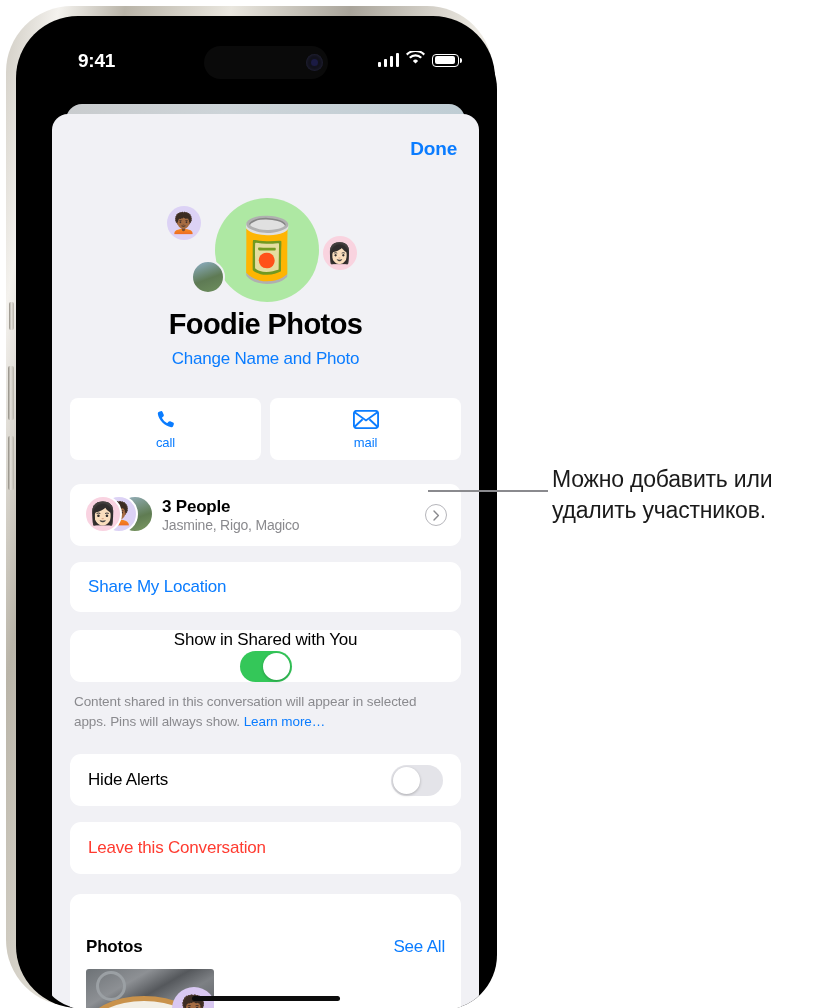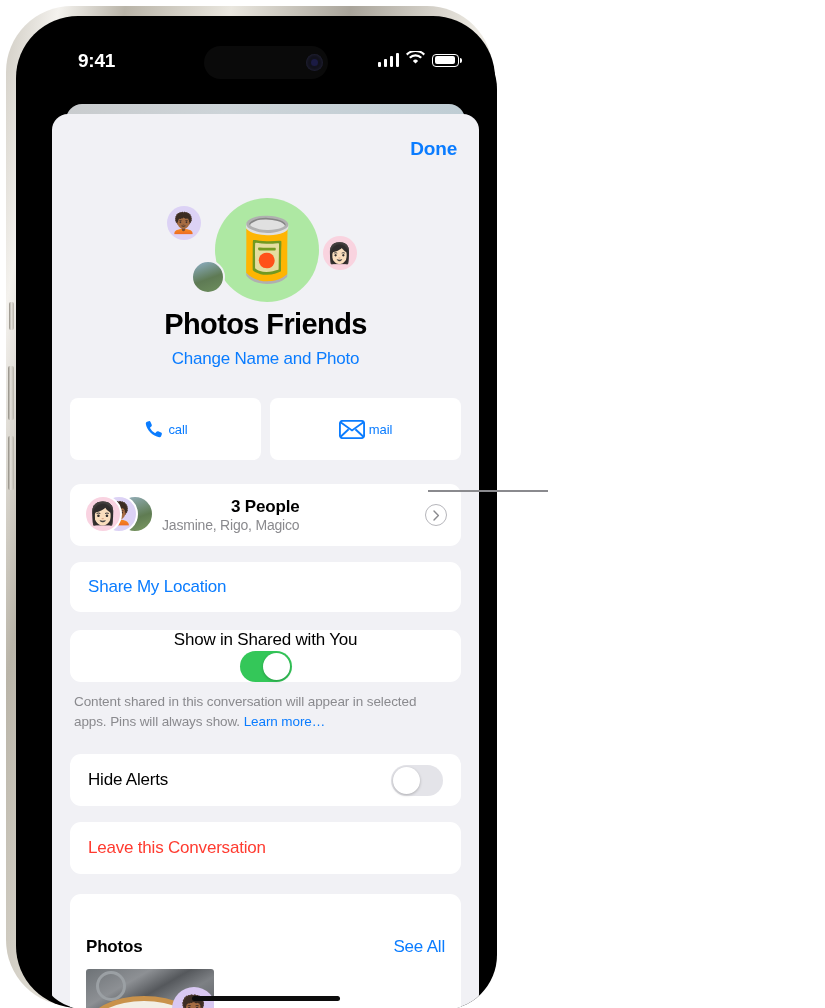--- a/index.html
+++ b/index.html
@@ -107,36 +107,36 @@
                 border:2.5px solid #f1f1f5; }
   .group-title {
     margin-top:2px; font-size:29px; font-weight:700; color:#000; letter-spacing:-0.6px;
   }
   .change-link { margin-top:8px; font-size:17px; color:#0a7cff; letter-spacing:-0.2px; }
 
   
   .action-row { position:absolute; left:18px; top:284px; width:391px; display:flex; gap:9px; }
   .action-btn {
     flex:1; height:62px; background:#fff; border-radius:8px;
-    display:flex; align-items:center; justify-content:center; gap:4px;
+    display:flex; flex-direction:column; align-items:center; justify-content:center; gap:4px;
   }
   .action-label { font-size:13px; color:#0a7cff; letter-spacing:-0.1px; }
   .action-icon { height:22px; display:flex; align-items:center; }
 
   
   .card { position:absolute; left:18px; width:391px; background:#fff; border-radius:11px; }
   .card-people { top:370px; height:62px; display:flex; align-items:center; padding:0 14px; }
   .people-avs { position:relative; width:72px; height:40px; flex:none; }
   .pav { position:absolute; top:0; width:38px; height:38px; border-radius:50%;
          border:2px solid #fff; overflow:hidden; display:flex; align-items:center; justify-content:center; font-size:22px; }
   .pav.p3 { left:32px; background:linear-gradient(160deg,#9ab4c6,#5f7c52 60%,#7d9a64); z-index:1; }
   .pav.p2 { left:16px; background:#dcd2f5; z-index:2; }
   .pav.p1 { left:0;   background:#f9d3e1; z-index:3; }
   .people-text { margin-left:6px; }
-  .people-title { font-size:17px; font-weight:700; color:#000; letter-spacing:-0.2px;text-align:right; }
+  .people-title { font-size:17px; font-weight:700; color:#000; letter-spacing:-0.2px; }
   .people-sub { font-size:14px; color:#8a8a8e; letter-spacing:-0.2px; margin-top:0; }
   .chevron-circle {
     position:absolute; right:14px; top:20px; width:22px; height:22px;
     border-radius:50%; border:1.4px solid #b6b6bb;
     display:flex; align-items:center; justify-content:center;
   }
 
   .card-location { top:448px; height:50px; display:flex; align-items:center; padding:0 18px; }
   .location-label { font-size:17px; color:#0a7cff; letter-spacing:-0.2px; }
 
@@ -243,21 +243,21 @@
 
             <div class="done-btn">Done</div>
 
             <div class="group-header">
               <div class="avatar-cluster">
                 <div class="group-emoji-circle">🥫</div>
                 <div class="mini-av a1">🧑🏾‍🦱</div>
                 <div class="mini-av a2">👩🏻</div>
                 <div class="mini-av a3"></div>
               </div>
-              <div class="group-title">Photos Friends</div>
+              <div class="group-title">Foodie Photos</div>
               <div class="change-link">Change Name and Photo</div>
             </div>
 
             <div class="action-row">
               <div class="action-btn">
                 <span class="action-icon">
                   <svg width="21" height="21" viewBox="0 0 24 24">
                       <path d="M6.6 2.5c.8-.3 1.7.1 2 .9l1.4 3.2c.3.7.1 1.5-.5 2l-1.3 1c-.2.2-.3.5-.2.8a12 12 0 0 0 5.6 5.6c.3.1.6 0 .8-.2l1-1.3c.5-.6 1.3-.8 2-.5l3.2 1.4c.8.3 1.2 1.2.9 2l-.7 2a2.2 2.2 0 0 1-2.3 1.4C11.4 20 4 12.6 3.2 5.5A2.2 2.2 0 0 1 4.6 3.2z" fill="#0a7cff"></path>
                     </svg>
                 </span>
@@ -334,14 +334,15 @@
 
           </div>
         </div>
 
         <div class="home-indicator"></div>
       </div>
     </div>
   </div>
 
   <div class="callout-line"></div>
+  <div class="callout-text">Можно добавить или удалить участников.</div>
 
 </div>
 
 </body></html>

